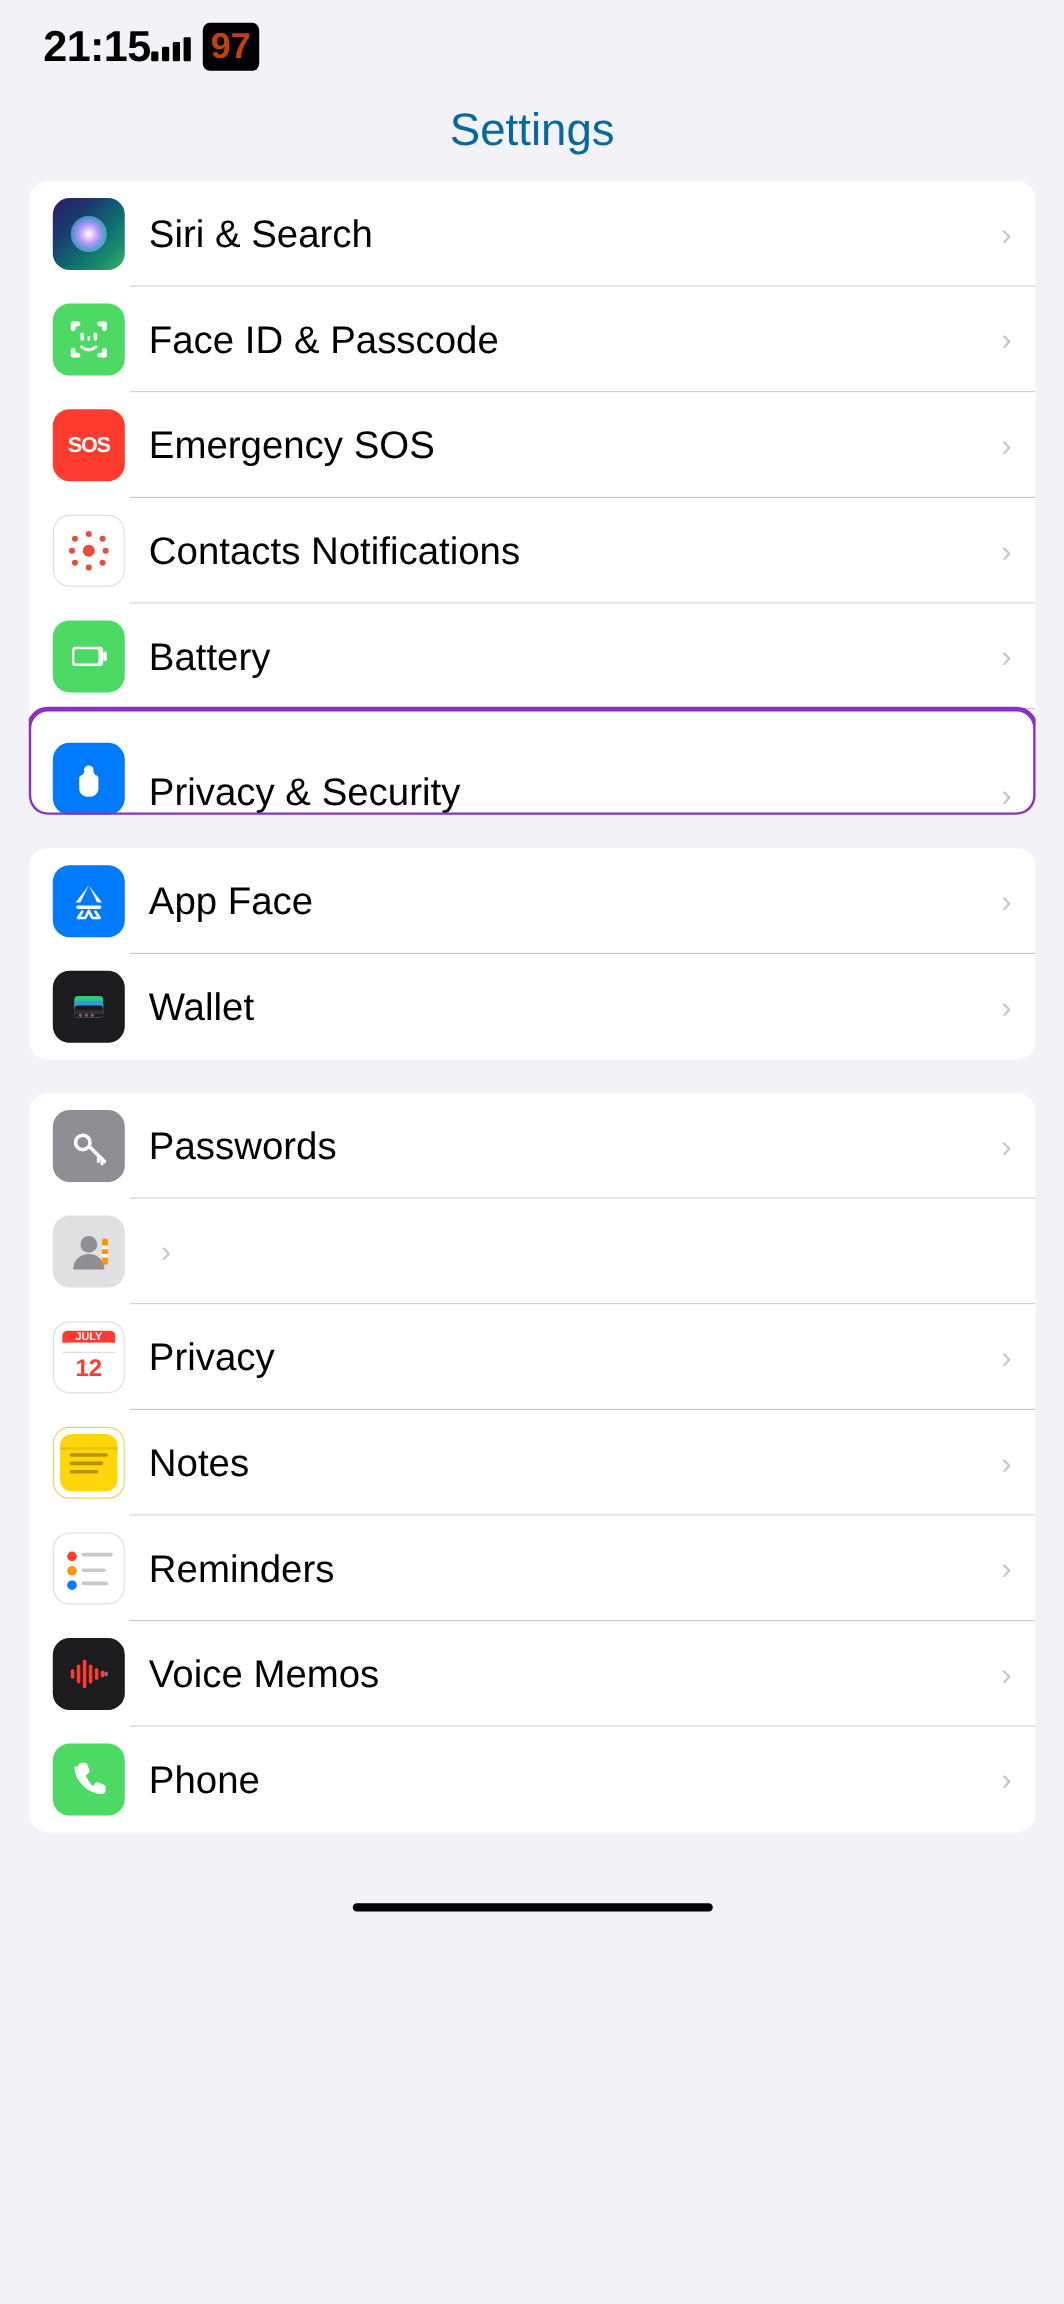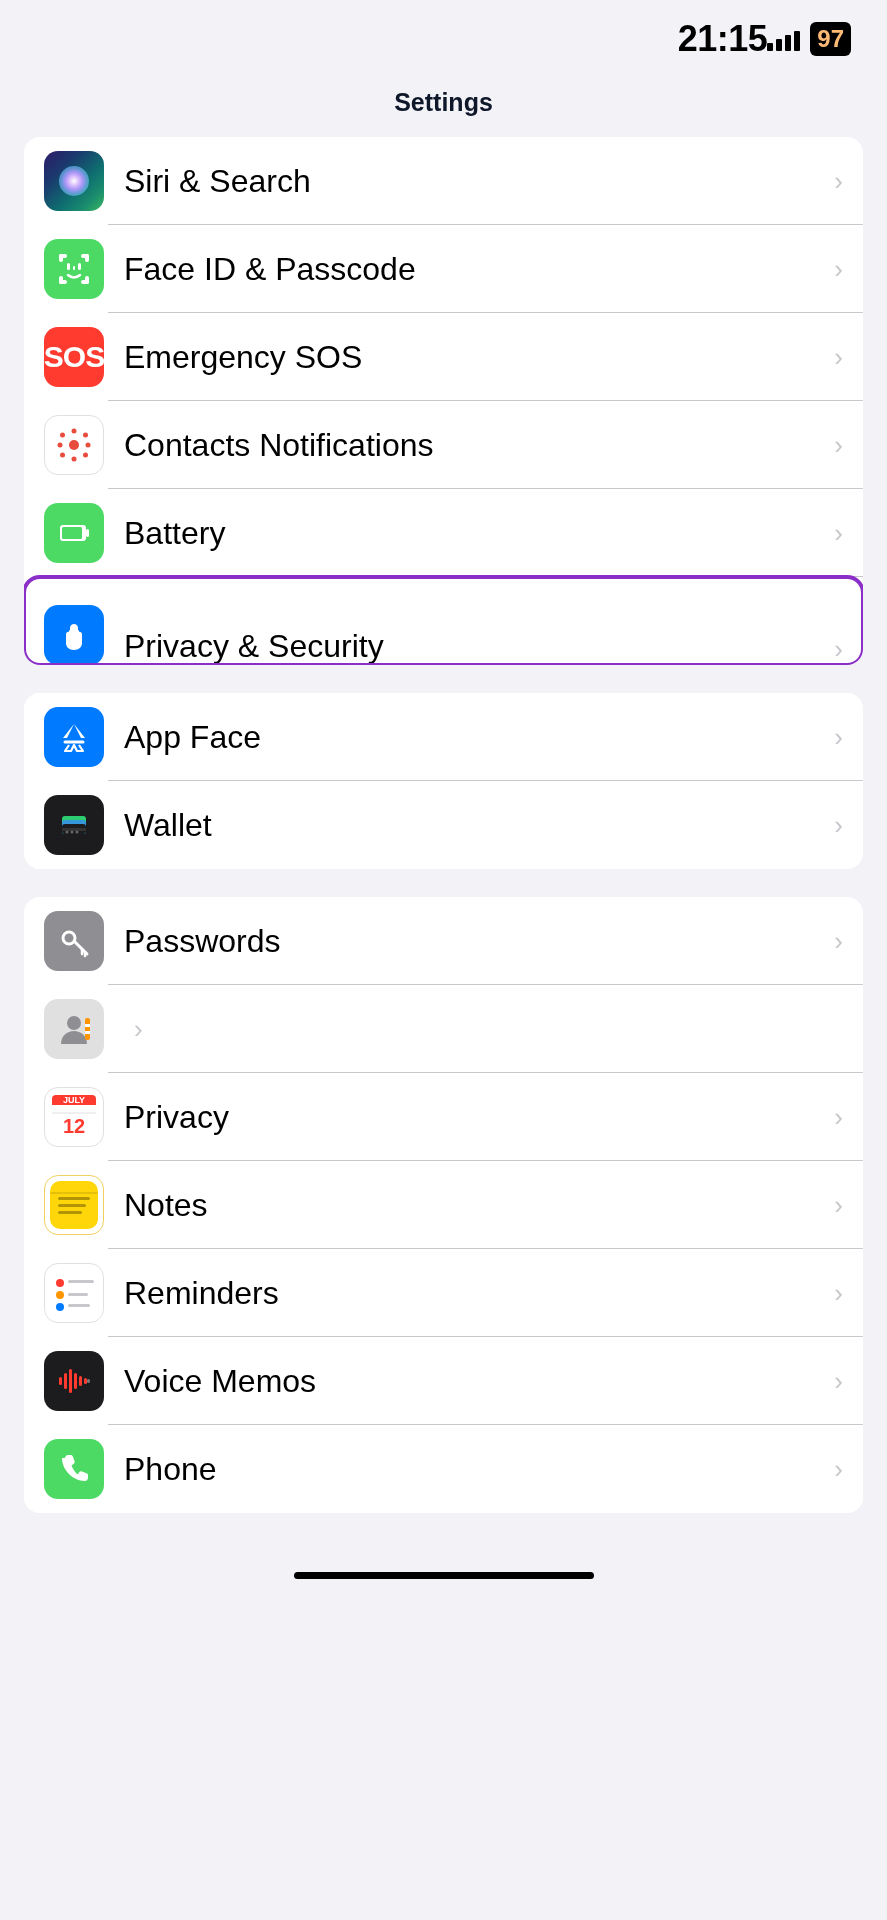--- a/index.html
+++ b/index.html
@@ -9,21 +9,21 @@
       width: 887px;
       min-height: 1920px;
       background: #f2f2f7;
       font-family: -apple-system, 'SF Pro Text', 'Helvetica Neue', Arial, sans-serif;
       overflow-x: hidden;
     }
 
     
     .status-bar {
       display: flex;
-      justify-content: flex-end;
+      justify-content: flex-start;
       align-items: center;
       padding: 18px 36px 10px 36px;
       background: #f2f2f7;
     }
 
     .status-time {
       font-size: 36px;
       font-weight: 700;
       color: #000;
       letter-spacing: -0.5px;
@@ -47,38 +47,38 @@
       border-radius: 1px;
       width: 6px;
     }
 
     .battery-icon {
       display: flex;
       align-items: center;
       background: #000;
       border-radius: 6px;
       padding: 3px 7px;
-      color: #fdba74;
-      font-size: 24px;
+      color: #c2410c;
+      font-size: 30px;
       font-weight: 700;
       gap: 4px;
       position: relative;
     }
 
     
     .page-title-container {
       text-align: center;
       padding: 18px 0 20px 0;
       background: #f2f2f7;
     }
 
     .page-title {
-      font-size: 25px;
-      font-weight: 700;
-      color: #0f172a;
+      font-size: 38px;
+      font-weight: 400;
+      color: #0369a1;
     }
 
     
     .settings-group {
       background: #fff;
       border-radius: 16px;
       margin: 0 24px 28px 24px;
       overflow: hidden;
     }
 
@@ -282,21 +282,21 @@
 
         <path d="M13 25 Q19 30 25 25" stroke="white" stroke-width="2.5" fill="none" stroke-linecap="round"></path>
       </svg>
     </div>
     <span class="row-label">Face ID &amp; Passcode</span>
     <span class="chevron">›</span>
   </div>
 
   <div class="settings-row">
     <div class="row-icon icon-sos">
-      <span style="color:#fff; font-size:30px; font-weight:900; letter-spacing:-1px;">SOS</span>
+      <span style="color:#fff; font-size:18px; font-weight:900; letter-spacing:-1px;">SOS</span>
     </div>
     <span class="row-label">Emergency SOS</span>
     <span class="chevron">›</span>
   </div>
 
   <div class="settings-row">
     <div class="row-icon icon-exposure">
       <svg width="38" height="38" viewBox="0 0 38 38">
 
         <circle cx="19" cy="5" r="2.5" fill="#e74c3c"></circle>

